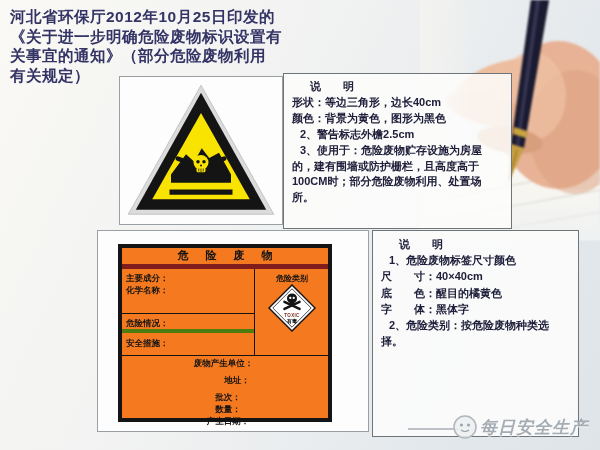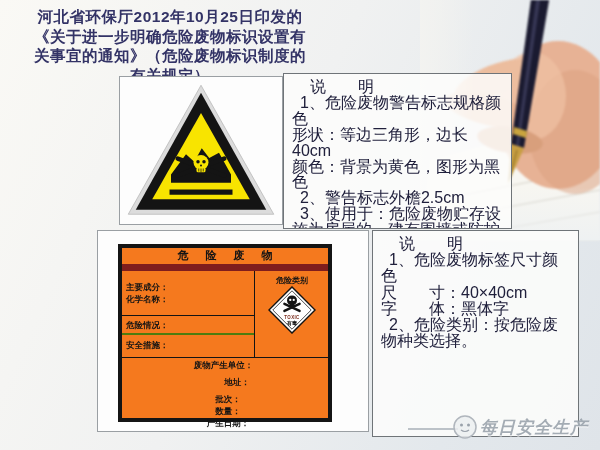--- a/index.html
+++ b/index.html
@@ -9,43 +9,43 @@
     font-family:"Liberation Sans","DejaVu Sans",sans-serif;
   }
   
   .photo-wrap{position:absolute;left:420px;top:0;width:180px;height:240px;}
   .photo-wrap svg{filter:blur(1px);}
   .photo-fade{position:absolute;inset:0;
     background:linear-gradient(90deg,rgba(243,243,240,.95) 0%,rgba(243,243,240,0) 30%),
                linear-gradient(0deg,rgba(238,241,242,.95) 0%,rgba(238,241,242,0) 22%);}
   
   .title{position:absolute;left:10px;top:7px;width:320px;color:#333366;
-    font-size:15.5px;font-weight:700;line-height:19.5px;letter-spacing:.5px;text-align:center;}
+    font-size:15.5px;font-weight:700;line-height:19.5px;letter-spacing:.5px;}
   
   .card{position:absolute;background:#fdfdfd;border:1px solid #9a9fa3;}
   .card-sign{left:119px;top:76px;width:162px;height:147px;display:flex;align-items:center;justify-content:center;}
   .card-label{left:97px;top:230px;width:270px;height:200px;}
   
   .note{position:absolute;background:rgba(253,253,252,.85);border:1px solid #6f7478;
-    color:#20203c;font-size:16px;font-weight:400;line-height:15.9px;overflow:hidden;}
+    color:#20203c;font-size:11px;font-weight:700;line-height:15.9px;overflow:hidden;}
   .note1{left:283px;top:73px;width:211px;height:149px;padding:5px 8px 0 8px;}
   .note2{left:372px;top:230px;width:189px;height:200px;padding:5px 8px 0 8px;line-height:16.2px;}
   .note-heading{padding-left:18px;}
   .note-line.numbered{text-indent:8px;}
   
   .olabel{position:absolute;left:20px;top:13px;width:214px;height:178px;
     background:#F5791E;border:3px solid #141414;box-sizing:border-box;color:#141414;}
   .olabel::after{content:"";position:absolute;inset:0;border:1px solid #141414;pointer-events:none;}
-  .ol-title{height:17px;line-height:17px;border-bottom:7px solid #7f1d1d;text-align:center;
+  .ol-title{height:17px;line-height:17px;border-bottom:5px solid #7f1d1d;text-align:center;
     font-size:11px;font-weight:700;letter-spacing:7px;padding-left:7px;}
   .ol-main{display:flex;height:86px;border-bottom:1px solid #141414;font-size:8.5px;font-weight:700;}
   .ol-left{width:134px;border-right:1px solid #141414;display:flex;flex-direction:column;box-sizing:border-box;}
   .cellA{height:45px;border-bottom:1px solid #141414;padding:4px 0 2px 5px;
-    display:flex;flex-direction:column;justify-content:center;box-sizing:border-box;}
-  .cellB{height:19px;line-height:19px;border-bottom:2px solid #4d7c0f;padding-left:5px;box-sizing:border-box;}
+    display:flex;flex-direction:column;justify-content:flex-start;box-sizing:border-box;}
+  .cellB{height:19px;line-height:19px;border-bottom:4px solid #4d7c0f;padding-left:5px;box-sizing:border-box;}
   .cellC{flex:1;display:flex;align-items:center;padding-left:5px;}
   .ol-right{flex:1;display:flex;flex-direction:column;align-items:center;padding-top:4px;}
   .ol-right .hz{font-size:8px;font-weight:700;margin-bottom:0;}
   .ol-bottom{font-size:8.5px;font-weight:700;padding-top:2px;}
   .ol-row{height:17px;display:flex;align-items:center;flex-direction:column;}
   .uline{border-bottom:1px solid #2a0b06;height:10px;}
   .r1{padding:0 8px 0 5px;} .r1 .uline{flex:1;margin-left:2px;}
   .r2{padding:0 8px 0 32px;} .r2 .uline{flex:1;margin-left:2px;}
   .r3{padding:0 8px 0 28px;} .r3 .u1{width:52px;margin:0 8px 0 2px;} .r3 .u2{flex:1;margin-left:2px;}
   .r4{padding:0 0 0 32px;} .r4 span{margin-right:26px;}
@@ -84,21 +84,21 @@
         <polygon points="104,148 91,144 88,184" fill="#c79e42"></polygon>
         <line x1="97" y1="150" x2="89" y2="180" stroke="#8a6a22" stroke-width="1"></line>
       </g>
     </svg>
     <div class="photo-fade"></div>
   </div>
 
   <div class="title">
     <div>河北省环保厅2012年10月25日印发的</div>
     <div>《关于进一步明确危险废物标识设置有</div>
-    <div>关事宜的通知》（危险废物标识制度的</div>
+    <div>关事宜的通知》（部分危险废物利用</div>
     <div>有关规定）</div>
   </div>
 
   <div class="card card-sign">
     <svg width="150" height="135" viewBox="0 0 200 180">
       <polygon points="100,3 3,175 197,175" fill="#dcdcdc" stroke="#b5b5b5" stroke-width="1"></polygon>
       <polygon points="100,13 13,169 187,169" fill="#141414"></polygon>
       <polygon points="100,40 35,155 165,155" fill="#F8E400"></polygon>
       <g>
         <path d="M60,133 L60,122 L80,95 L91,105 L101,87 L111,100 L124,93 L140,122 L140,133 Z" fill="#141414"></path>
@@ -112,21 +112,20 @@
         <line x1="97" y1="114" x2="97" y2="118" stroke="#141414" stroke-width="1"></line>
         <line x1="100" y1="114" x2="100" y2="119" stroke="#141414" stroke-width="1"></line>
         <line x1="103" y1="114" x2="103" y2="118" stroke="#141414" stroke-width="1"></line>
       </g>
       <rect x="58" y="142" width="84" height="7" fill="#141414"></rect>
     </svg>
   </div>
 
   <div class="note note1">
     <div class="note-heading">说　　明</div>
-    <div class="note-line numbered">1、危险废物警告标志规格颜色</div>
     <div class="note-line">形状：等边三角形，边长40cm</div>
     <div class="note-line">颜色：背景为黄色，图形为黑色</div>
     <div class="note-line numbered">2、警告标志外檐2.5cm</div>
     <div class="note-line numbered">3、使用于：危险废物贮存设施为房屋的，建有围墙或防护栅栏，且高度高于100CM时；部分危险废物利用、处置场所。</div>
   </div>
 
   <div class="card card-label">
     <div class="olabel">
       <div class="ol-title">危 险 废 物</div>
       <div class="ol-main">
@@ -171,20 +170,21 @@
           <span>产生日期：</span>
         </div>
       </div>
     </div>
   </div>
 
   <div class="note note2">
     <div class="note-heading">说　　明</div>
     <div class="note-line numbered">1、危险废物标签尺寸颜色</div>
     <div class="note-line">尺　　寸：40×40cm</div>
+    <div class="note-line">底　　色：醒目的橘黄色</div>
     <div class="note-line">字　　体：黑体字</div>
     <div class="note-line numbered">2、危险类别：按危险废物种类选择。</div>
   </div>
 
   <div class="watermark">
     <span class="wm-line"></span>
     <svg class="wm-logo" width="26" height="26" viewBox="0 0 26 26">
       <circle cx="13" cy="13" r="11" fill="rgba(236,238,241,0.85)" stroke="#b0b6bd" stroke-width="1.5"></circle>
       <circle cx="9.5" cy="11" r="1.5" fill="#9aa2ab"></circle>
       <circle cx="16.5" cy="11" r="1.5" fill="#9aa2ab"></circle>

